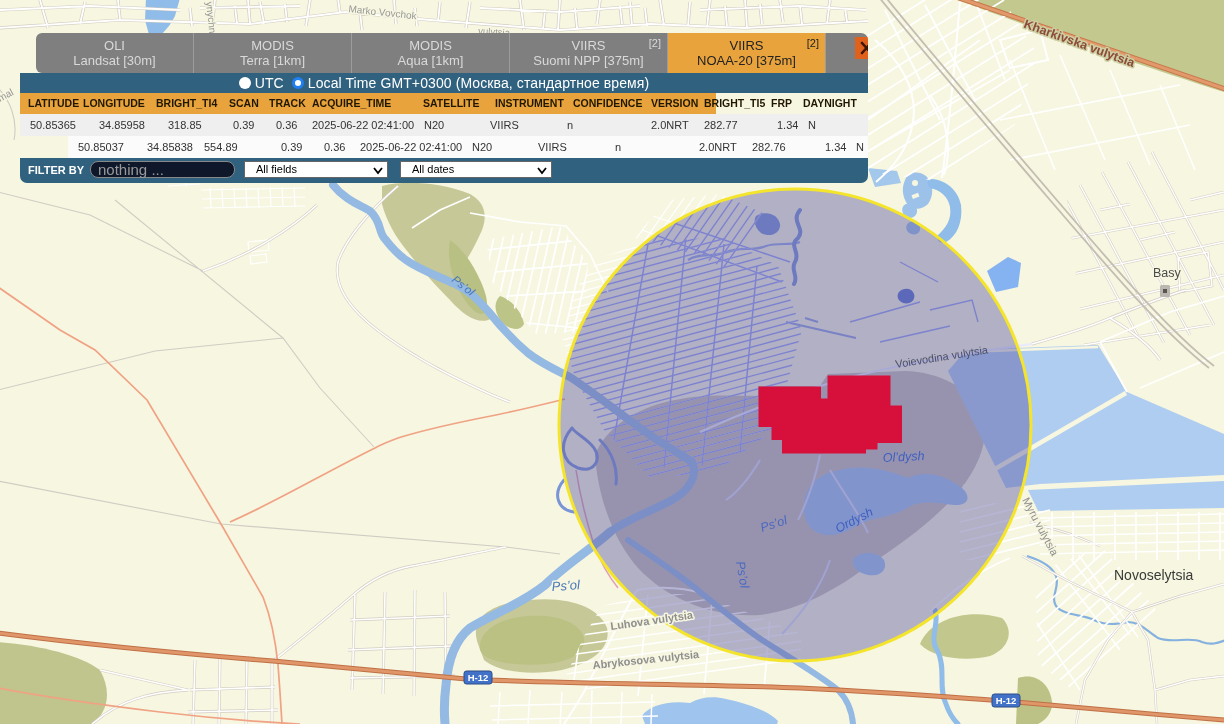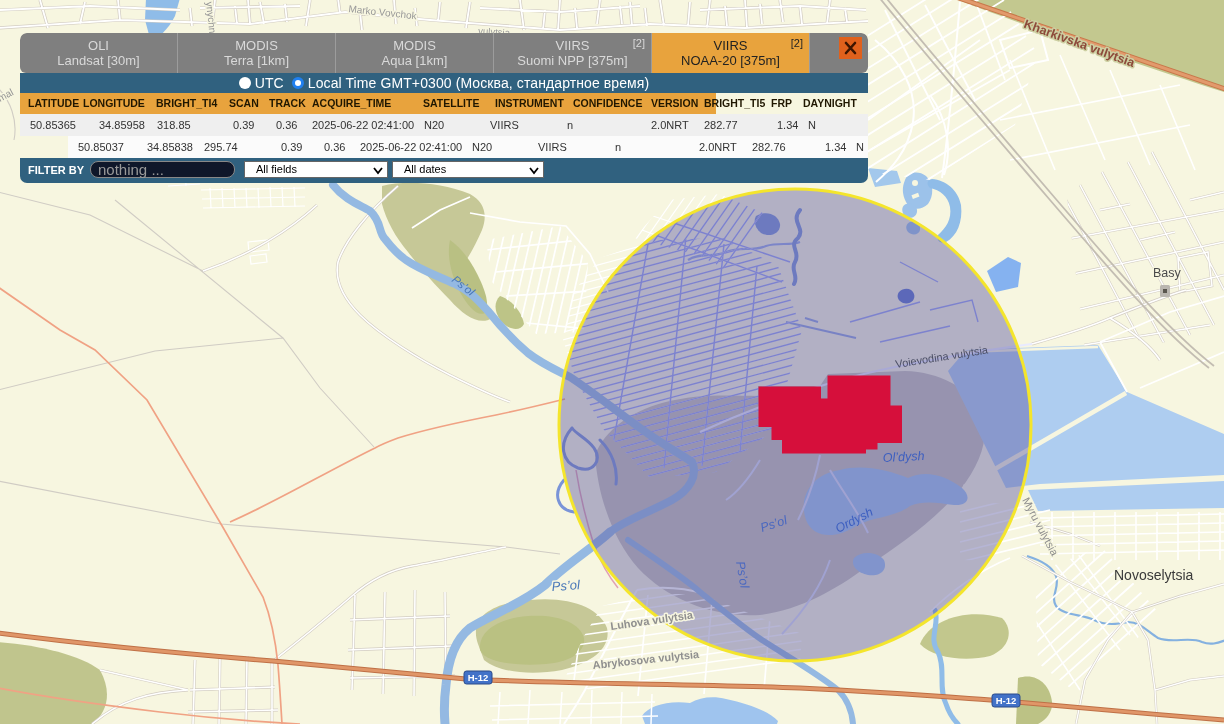--- a/index.html
+++ b/index.html
@@ -1,20 +1,20 @@
 <!DOCTYPE html>
 <html><head>
 <meta charset="utf-8">
 <style>
 html,body{margin:0;padding:0;}
 #stage{position:relative;width:1224px;height:724px;overflow:hidden;background:#f7f6e0;font-family:"Liberation Sans",sans-serif;}
 #mapsvg{position:absolute;left:0;top:0;}
 
 #panel{position:absolute;left:20px;top:33px;width:848px;height:150px;border-radius:7px;overflow:hidden;}
-#tabs{position:absolute;left:0;top:0;width:848px;height:40px;background:#7f7f7f;border-radius:6px;}
+#tabs{position:absolute;left:16px;top:0;width:848px;height:40px;background:#7f7f7f;border-radius:6px;}
 .tab{position:absolute;top:0;height:40px;width:158px;color:#d9d9d9;font-size:13px;line-height:15px;text-align:center;padding-top:5px;box-sizing:border-box;border-right:1px solid #9c9c9c;}
 .tab.sel{background:#e8a33d;color:#222;}
 .sup{position:absolute;top:3px;right:6px;font-size:11px;}
 #closebtn{position:absolute;left:819px;top:4px;width:23px;height:22px;background:#e0611c;}
 #bluebar{position:absolute;left:0;top:40px;width:848px;height:20px;background:#30617f;color:#fff;font-size:14px;letter-spacing:0.1px;}
 #bluebar .in{position:absolute;left:0;top:0;width:100%;height:20px;text-align:center;line-height:20px;}
 .radio{display:inline-block;width:12px;height:12px;border-radius:50%;background:#fff;vertical-align:-1px;margin-right:4px;}
 .radio.on{border:3px solid #2080f0;width:6px;height:6px;background:#fff;}
 #hdr{position:absolute;left:0;top:60px;width:696px;height:21px;background:#e8a33d;color:#201700;font-size:10.5px;font-weight:bold;}
 #row1{position:absolute;left:0;top:81px;width:848px;height:22px;background:#efefef;color:#333;font-size:11px;}
@@ -334,37 +334,37 @@
     <span class="c" style="left:553px">CONFIDENCE</span>
     <span class="c" style="left:631px">VERSION</span>
     <span class="c" style="left:684px">BRIGHT_TI5</span>
     <span class="c" style="left:751px">FRP</span>
     <span class="c" style="left:783px">DAYNIGHT</span>
   </div>
 
   <div id="row1">
     <span class="c" style="left:10px">50.85365</span>
     <span class="c" style="left:79px">34.85958</span>
-    <span class="c" style="left:137px">318.85</span>
+    <span class="c" style="left:148px">318.85</span>
     <span class="c" style="left:213px">0.39</span>
     <span class="c" style="left:256px">0.36</span>
     <span class="c" style="left:292px">2025-06-22 02:41:00</span>
     <span class="c" style="left:404px">N20</span>
     <span class="c" style="left:470px">VIIRS</span>
     <span class="c" style="left:547px">n</span>
     <span class="c" style="left:631px">2.0NRT</span>
     <span class="c" style="left:684px">282.77</span>
     <span class="c" style="left:757px">1.34</span>
     <span class="c" style="left:788px">N</span>
   </div>
 
   <div id="row2">
     <span class="c" style="left:10px">50.85037</span>
     <span class="c" style="left:79px">34.85838</span>
-    <span class="c" style="left:136px">295.74</span>
+    <span class="c" style="left:136px">554.89</span>
     <span class="c" style="left:213px">0.39</span>
     <span class="c" style="left:256px">0.36</span>
     <span class="c" style="left:292px">2025-06-22 02:41:00</span>
     <span class="c" style="left:404px">N20</span>
     <span class="c" style="left:470px">VIIRS</span>
     <span class="c" style="left:547px">n</span>
     <span class="c" style="left:631px">2.0NRT</span>
     <span class="c" style="left:684px">282.76</span>
     <span class="c" style="left:757px">1.34</span>
     <span class="c" style="left:788px">N</span>
@@ -372,18 +372,18 @@
 
   <div id="filter">
     <span class="lbl">FILTER BY</span>
 
     <div id="fin">nothing ...</div>
 
     <div class="sel1" style="left:224px;width:144px;">All fields<svg width="10" height="9" viewBox="0 0 10 9">
             <path d="M1 2 L5 7 L9 2" fill="none" stroke="#000" stroke-width="1.8"></path>
           </svg></div>
 
-    <div class="sel1" style="left:372px;width:152px;">All dates<svg width="10" height="9" viewBox="0 0 10 9">
+    <div class="sel1" style="left:380px;width:152px;">All dates<svg width="10" height="9" viewBox="0 0 10 9">
             <path d="M1 2 L5 7 L9 2" fill="none" stroke="#000" stroke-width="1.8"></path>
           </svg></div>
   </div>
 </div>
 </div>
 
 </body></html>

